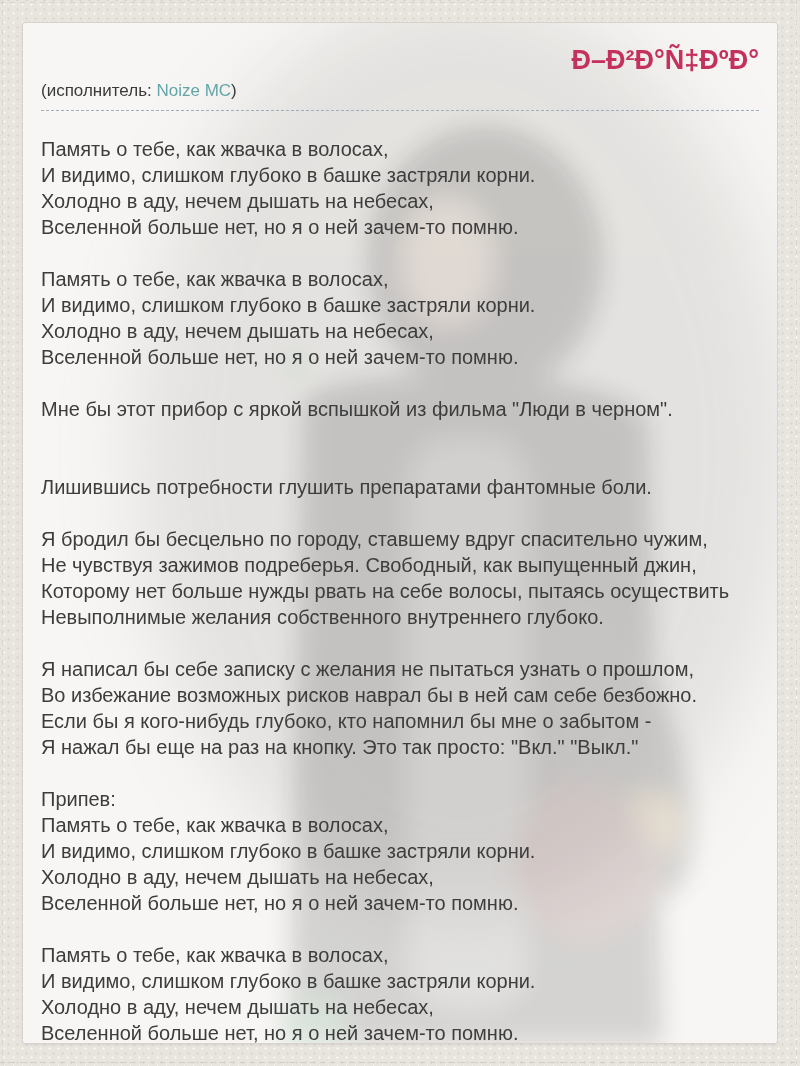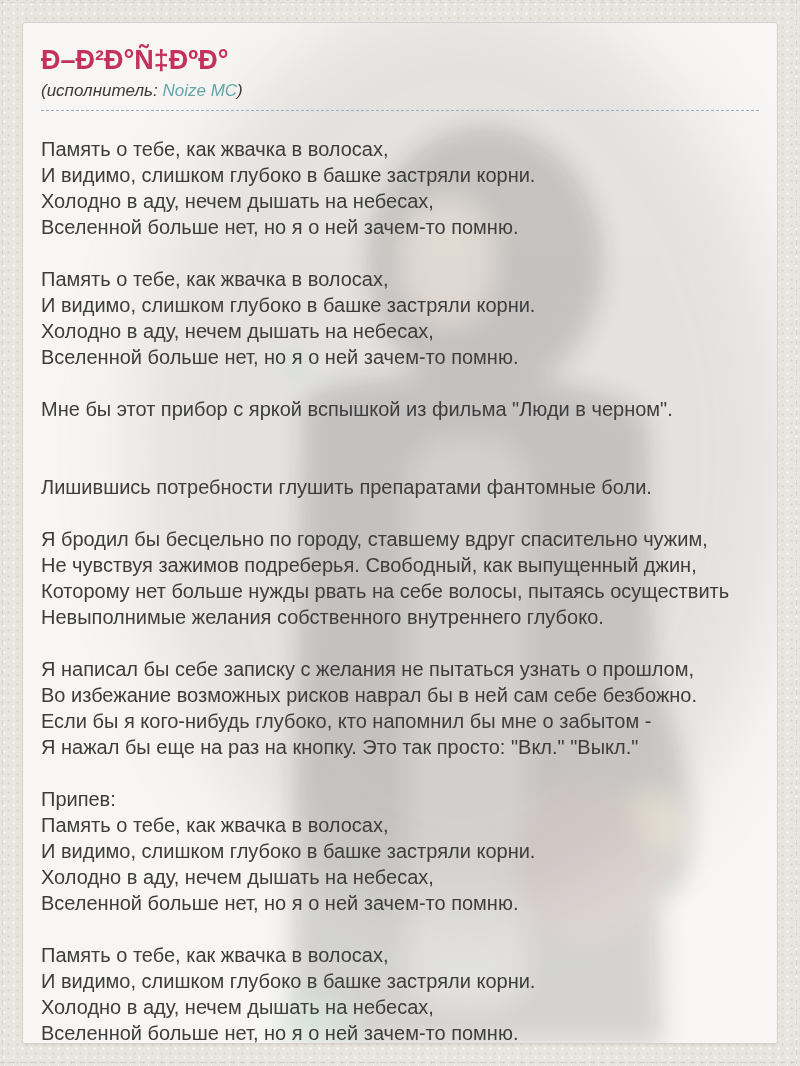--- a/index.html
+++ b/index.html
@@ -51,28 +51,28 @@
   .card-content {
     position: relative;
     padding: 20px 18px 24px 18px;
   }
   .song-title {
     margin: 2px 0 6px 0;
     font-size: 27px;
     line-height: 30px;
     font-weight: bold;
     color: #c5315d;
+    text-align: right;
   }
   .subtitle {
     font-size: 17px;
     line-height: 20px;
     color: #3a3a3a;
     padding-bottom: 9px;
     border-bottom: 1px dashed #9fafc0;
-    font-style: italic;
   }
   .artist-link {
     color: #64a5a9;
     text-decoration: none;
     cursor: pointer;
   }
   .lyrics {
     margin-top: 25px;
     font-size: 20px;
     line-height: 26px;

